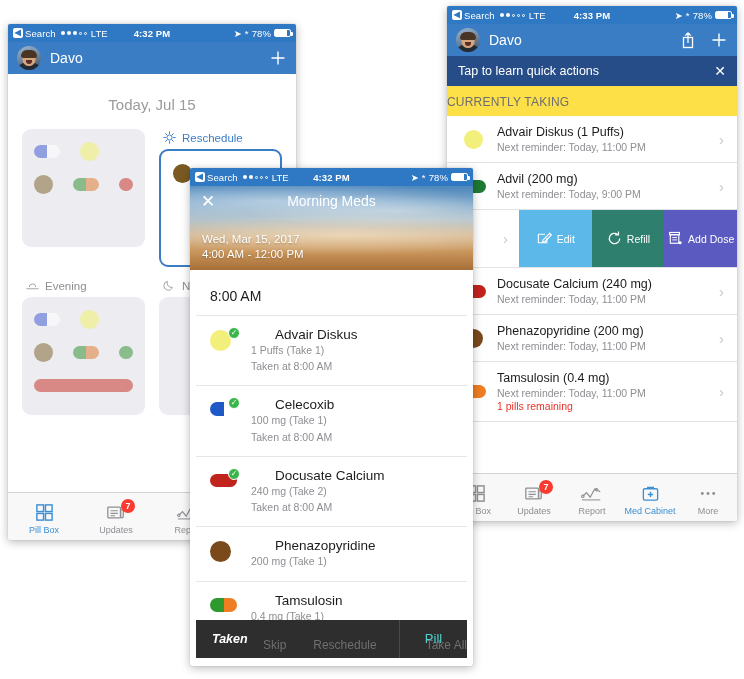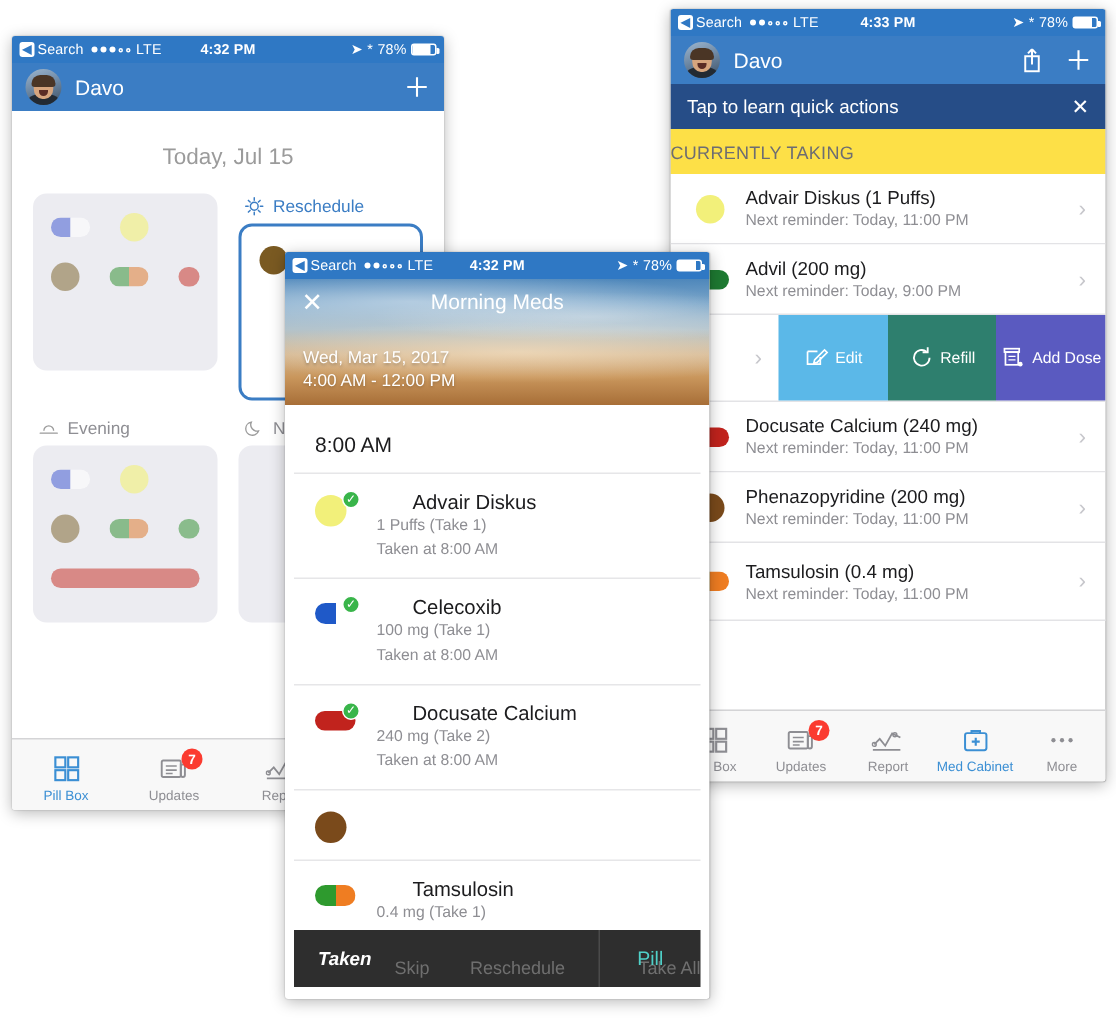--- a/index.html
+++ b/index.html
@@ -558,20 +558,21 @@
   <div class="mc-row" style="min-height:52px">
     <span class="mc-ico">
       <span class="pill cap" style="margin-top:0">
           <span style="background:#2e9a2e"></span>
           <span style="background:#ef7d22"></span>
         </span>
     </span>
     <span class="mc-txt">
       <span class="mc-name" style="display:block">Tamsulosin (0.4 mg)</span>
       <span class="mc-sub" style="display:block">Next reminder: Today, 11:00 PM</span>
+      <span class="mc-warn" style="display:block">1 pills remaining</span>
     </span>
     <span class="chev">›</span>
   </div>
 
   <div class="tabbar">
     <div class="tab">
       <span class="tico">
         <svg width="19" height="19" viewBox="0 0 20 20">
             <rect x="2" y="2" width="7" height="7" fill="none" stroke="#8e8e93" stroke-width="1.5"></rect>
             <rect x="11" y="2" width="7" height="7" fill="none" stroke="#8e8e93" stroke-width="1.5"></rect>
@@ -705,20 +706,24 @@
           <span class="mm-name" style="display:block">Docusate Calcium</span>
           <span class="mm-sub" style="display:block">240 mg (Take 2)</span>
           <span class="mm-sub" style="display:block">Taken at 8:00 AM</span>
         </span>
       </div>
 
       <div class="mm-row">
         <span class="mm-ico">
           <span class="pill round" style="width:21px;height:21px;background:#7a4a1b;display:block"></span>
         </span>
+        <span class="mc-txt">
+          <span class="mm-name" style="display:block">Phenazopyridine</span>
+          <span class="mm-sub" style="display:block">200 mg (Take 1)</span>
+        </span>
       </div>
 
       <div class="mm-row">
         <span class="mm-ico">
           <span class="pill cap" style="width:27px;height:14px;margin-top:2px">
               <span style="background:#2e9a2e"></span>
               <span style="background:#ef7d22"></span>
             </span>
         </span>
         <span class="mc-txt">

